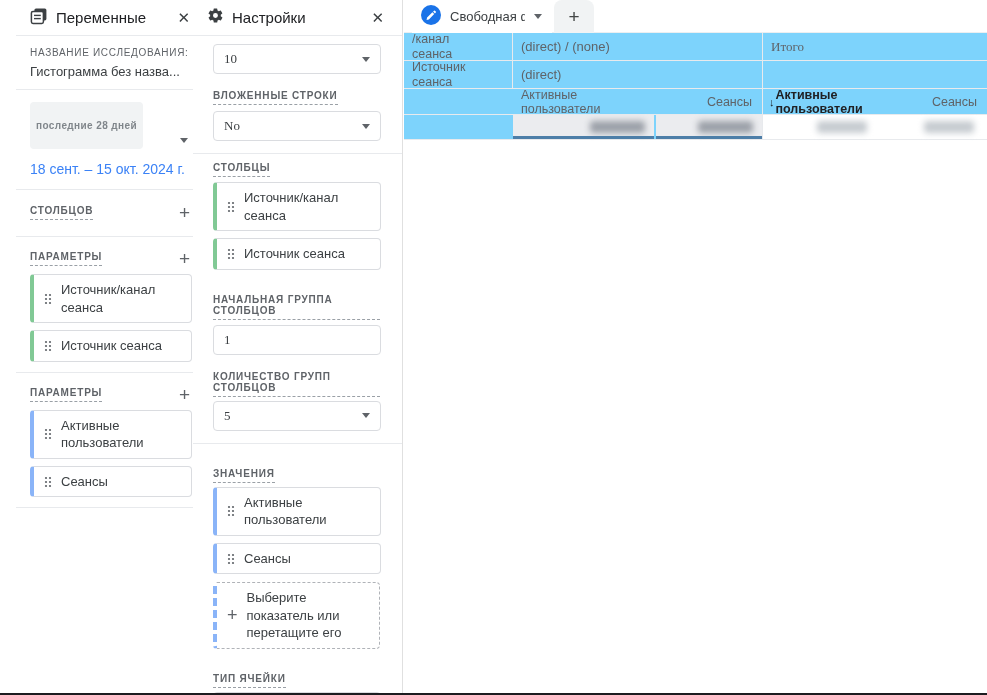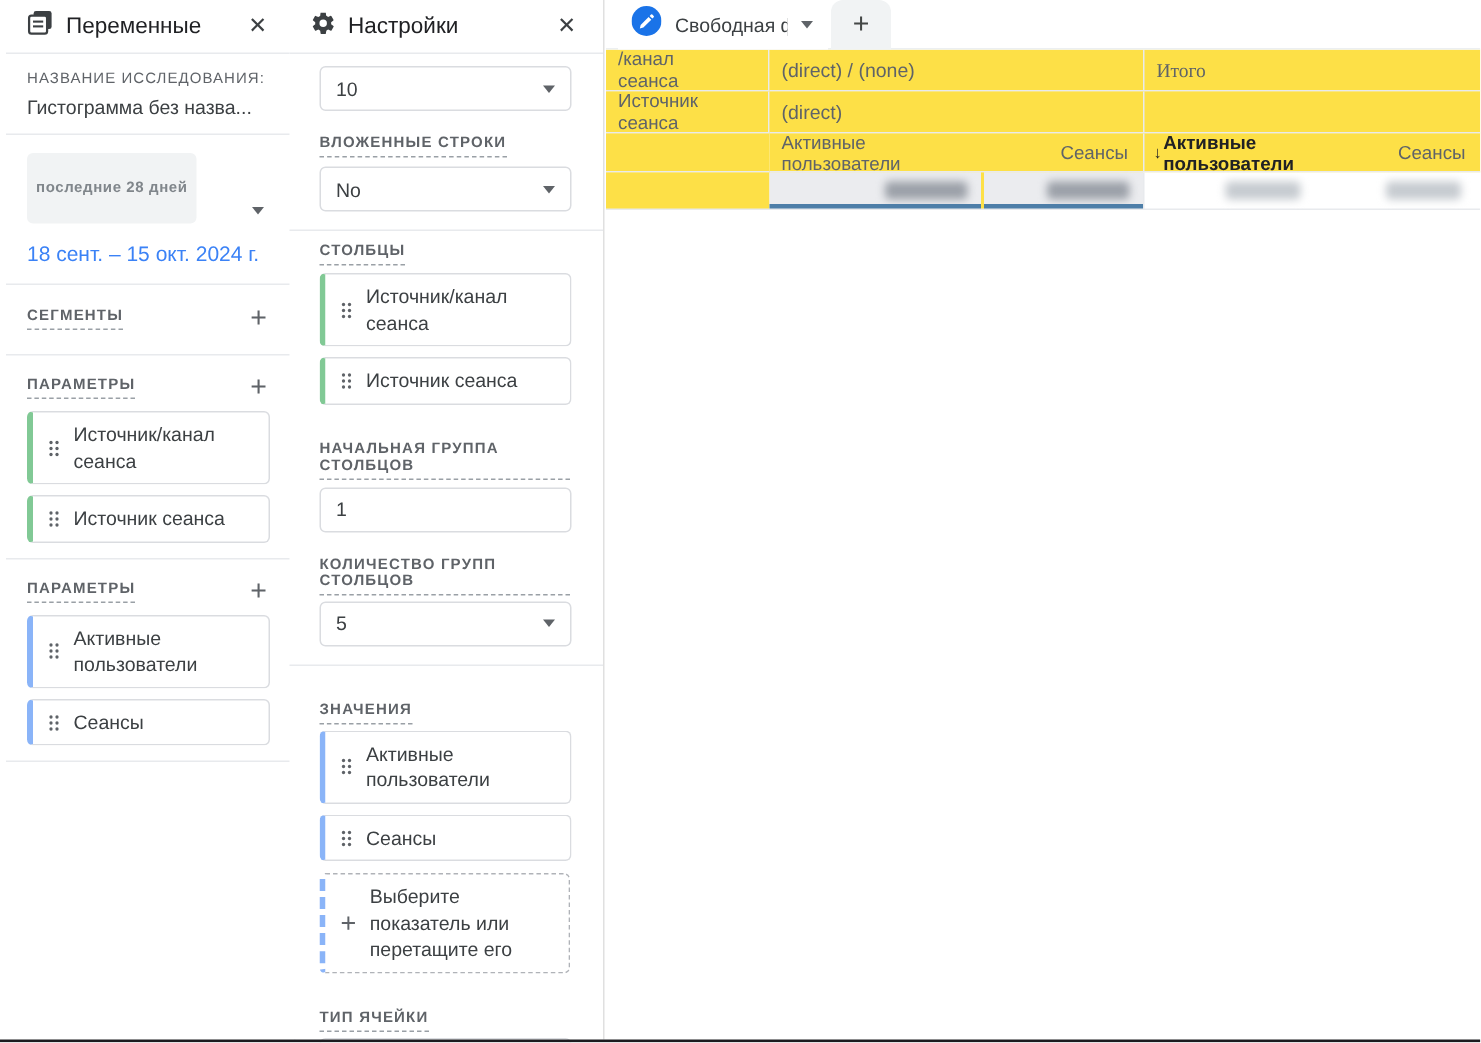--- a/index.html
+++ b/index.html
@@ -14,25 +14,25 @@
   .close-btn { font-size:15px; color:#3c4043; cursor:pointer; line-height:1; padding:2px 4px; }
   .sec-label { font-size:10px; letter-spacing:.8px; color:#5f6368; font-weight:bold; }
   .sec-label .dashed { border-bottom:1px dashed #9aa0a6; padding-bottom:3px; display:inline-block; }
   .label-row { display:flex; align-items:center; justify-content:space-between; }
   .plus-btn { font-size:19px; color:#5f6368; font-weight:normal; cursor:pointer; padding:0 2px; line-height:1; }
   .divider { border-top:1px solid #e8eaed; }
   .chipcard { display:flex; align-items:center; gap:9px; background:#fff; border:1px solid #dadce0; border-radius:4px; padding:6px 10px; font-size:13px; color:#3c4043; line-height:1.35; }
   .acc-green { border-left:4px solid #81c995; }
   .acc-blue  { border-left:4px solid #8ab4f8; }
   .drag { flex:0 0 auto; display:block; }
-  .select, .textinput { position:relative; display:flex; align-items:center; height:30px; border:1px solid #dadce0; border-radius:4px; padding:0 10px; font-size:13px; color:#3c4043; background:#fff; }
+  .select, .textinput { position:relative; display:flex; align-items:center; height:30px; border:1px solid #dadce0; border-radius:4px; padding:0 10px; font-size:13px; color:#3c4043; background:#fff;font-family:Liberation Serif, serif; }
   .caret { width:0; height:0; border-left:4px solid transparent; border-right:4px solid transparent; border-top:5px solid #5f6368; margin-left:auto; }
 
   
-  .vars { left:4px; width:193px; border-right:1px solid #e0e0e0; }
+  .vars { left:16px; width:193px; border-right:1px solid #e0e0e0; }
   .vars .section { padding:0 16px 0 14px; }
   .name-label { padding-top:11px; font-size:10px; letter-spacing:.7px; color:#5f6368; }
   .name-value { margin-top:6px; font-size:13px; color:#3c4043; padding-bottom:10px; white-space:nowrap; overflow:hidden; }
   .date-sec { position:relative; padding:12px 16px 12px 14px; }
   .date-chip { display:inline-block; background:#f1f3f4; border-radius:4px; padding:18px 6px; font-size:10px; font-weight:bold; color:#80868b; letter-spacing:.4px; }
   .date-range { margin-top:12px; font-size:14px; color:#3b82f6; }
   .date-caret { position:absolute; right:20px; top:50%; margin-top:-2px; }
   .seg-row { padding:13px 16px 14px 14px; }
   .group-sec { padding:12px 0 10px 0; }
   .group-sec .label-row { padding:0 16px 0 14px; }
@@ -51,21 +51,21 @@
   .dashed-card .plus { font-size:18px; color:#5f6368; }
 
   
   .canvas { left:404px; right:0; }
   .tabbar { position:relative; height:33px; border-bottom:1px solid #eceff1; background:#fff; }
   .tab-active { position:absolute; left:8px; top:0; height:33px; width:140px; display:flex; align-items:center; gap:9px; padding:0 10px 0 9px; background:#fff; }
   .tab-label { font-size:13px; color:#3c4043; white-space:nowrap; overflow:hidden; }
   .tab-add { position:absolute; left:150px; top:0; height:33px; width:40px; background:#f1f3f4; border-radius:8px 8px 0 0; display:flex; align-items:center; justify-content:center; font-size:19px; color:#444746; cursor:pointer; }
 
   .table { display:grid; grid-template-columns:109px 141px 2px 106px 118px 107px; grid-template-rows:28px 28px 26px 25px; }
-  .cell { border-bottom:1px solid #e8eaed; display:flex; align-items:center; font-size:13px; color:#5f6368; background:#fde047; }
+  .cell { border-bottom:1px solid #e8eaed; display:flex; align-items:center; font-size:13px; color:#5f6368; background:#7dd3fc; }
   .rowhead { border-right:1px solid #e8eaed; padding:0 8px; font-size:12.5px; line-height:1.15; }
   .rowhead span { width:72px; }
   .ghead { grid-column:2 / span 3; padding-left:8px; }
   .thead { grid-column:5 / span 2; padding-left:8px; border-left:1px solid #e8eaed;font-family:Liberation Serif, serif; }
   .mh { font-size:12.5px; }
   .mh.left { padding-left:8px; }
   .mh.right { justify-content:flex-end; padding-right:10px; }
   .mh.total-first { border-left:1px solid #e8eaed; padding-left:6px; color:#202124; font-weight:bold; }
   .sort-arrow { font-size:11px; margin-right:1px; color:#202124; }
   .datacell { position:relative; background:#ebecef; }
@@ -102,21 +102,21 @@
     <div class="divider"></div>
 
     <div class="date-sec">
       <span class="date-chip">последние 28 дней</span>
       <div class="date-range">18 сент. – 15 окт. 2024 г.</div>
       <span class="caret date-caret"></span>
     </div>
     <div class="divider"></div>
 
     <div class="seg-row label-row">
-      <span class="sec-label"><span class="dashed">СЕГМЕНТЫ</span></span>
+      <span class="sec-label"><span class="dashed">СТОЛБЦОВ</span></span>
       <span class="plus-btn">+</span>
     </div>
     <div class="divider"></div>
 
     <div class="group-sec">
       <div class="label-row">
         <span class="sec-label"><span class="dashed">ПАРАМЕТРЫ</span></span>
         <span class="plus-btn">+</span>
       </div>
       <div class="chipcard acc-green">

